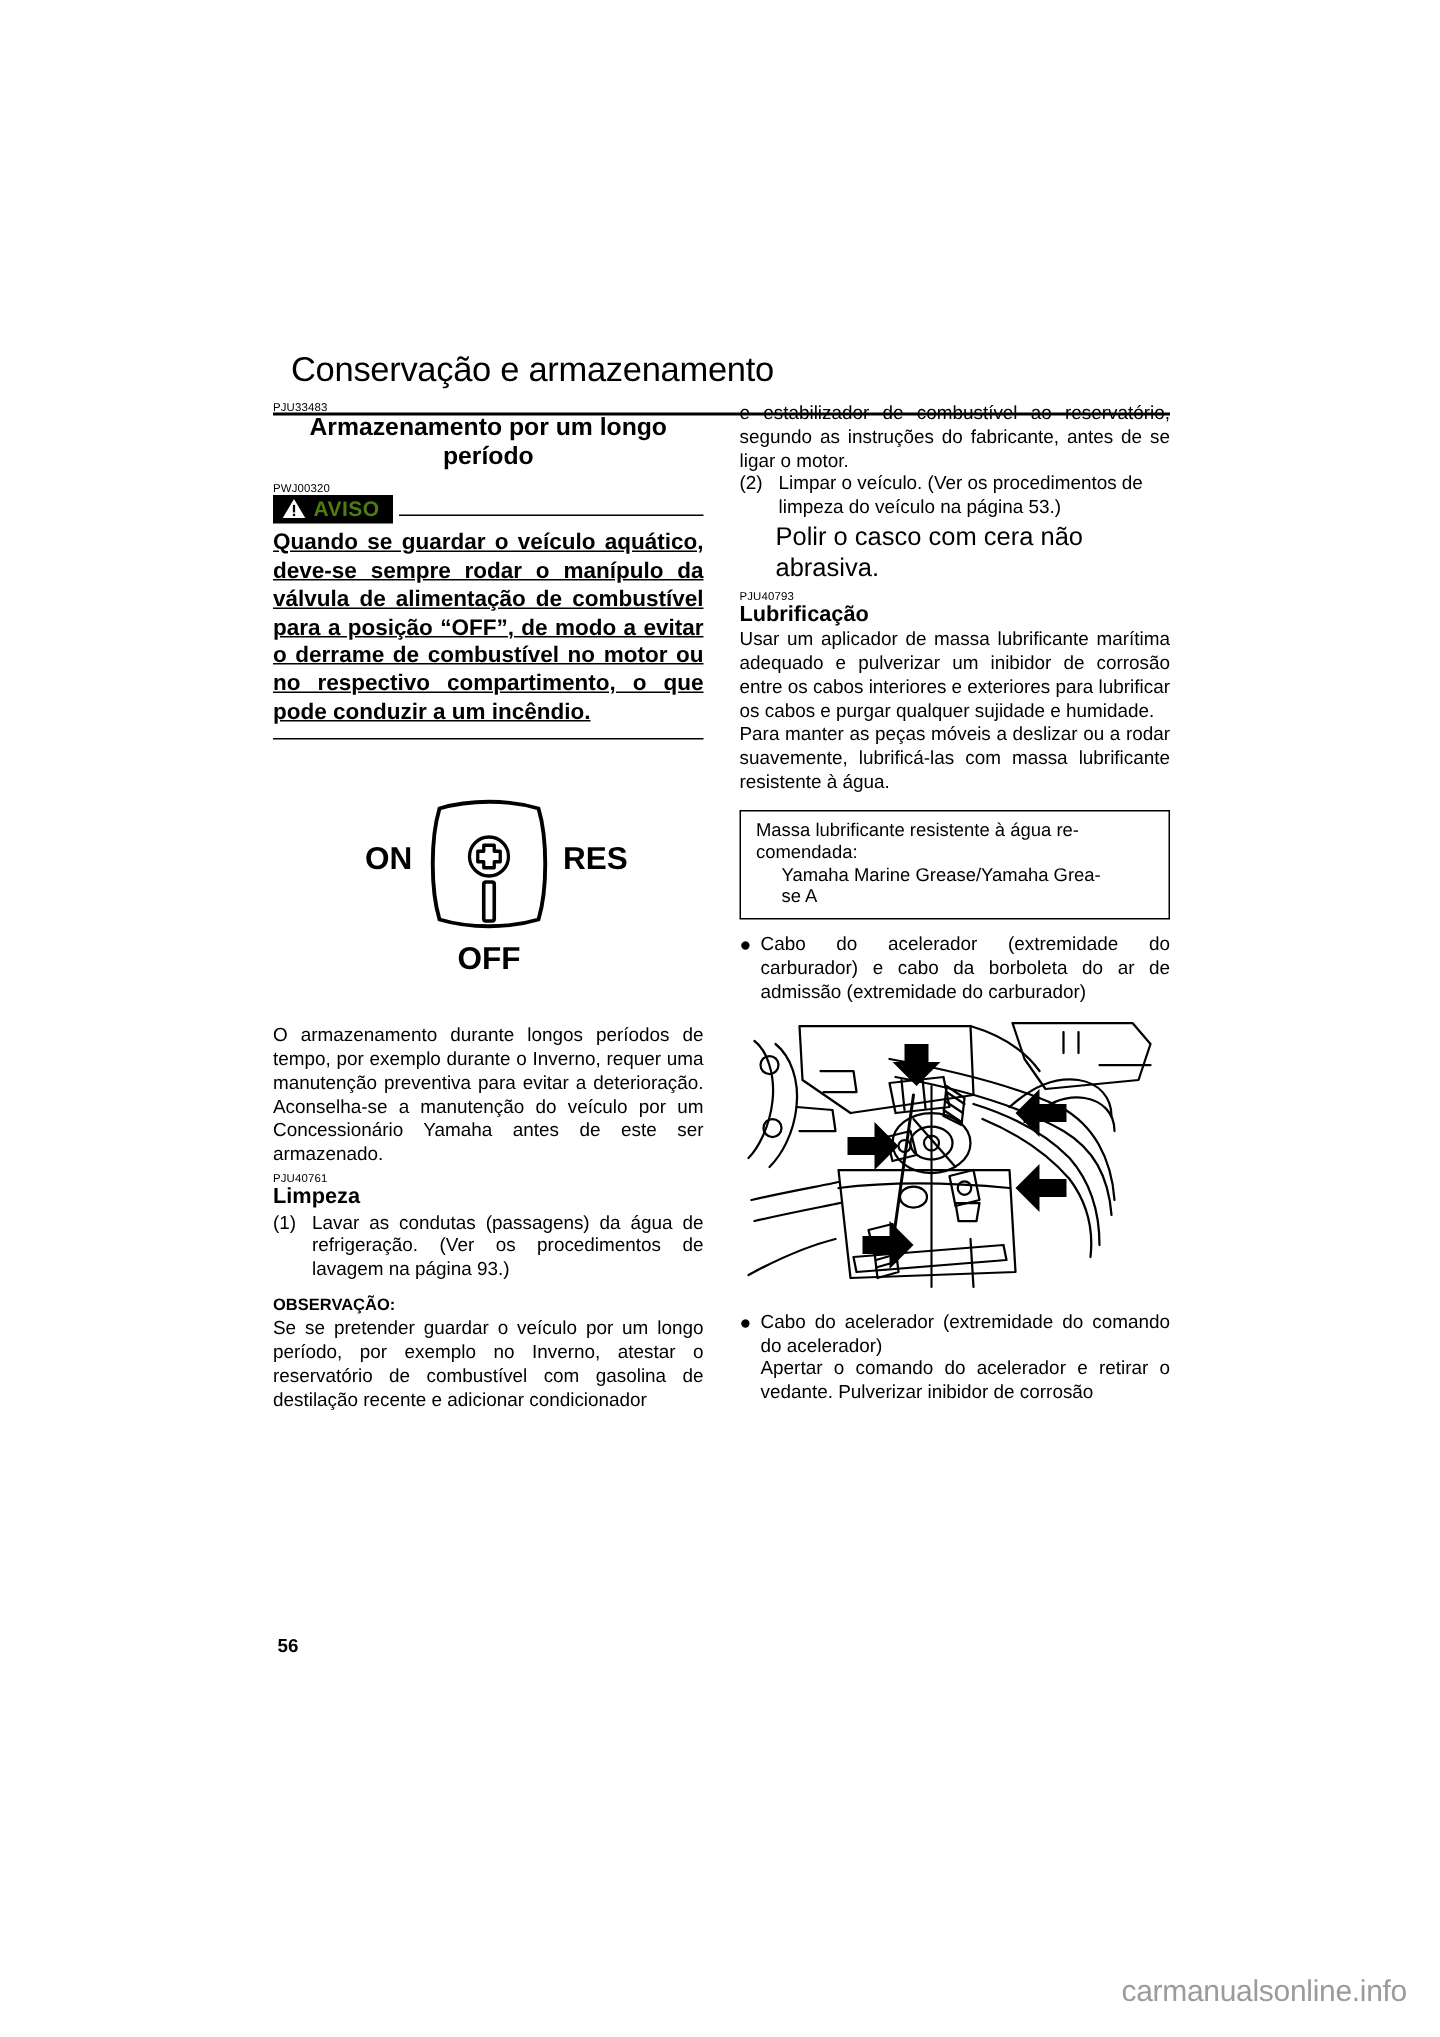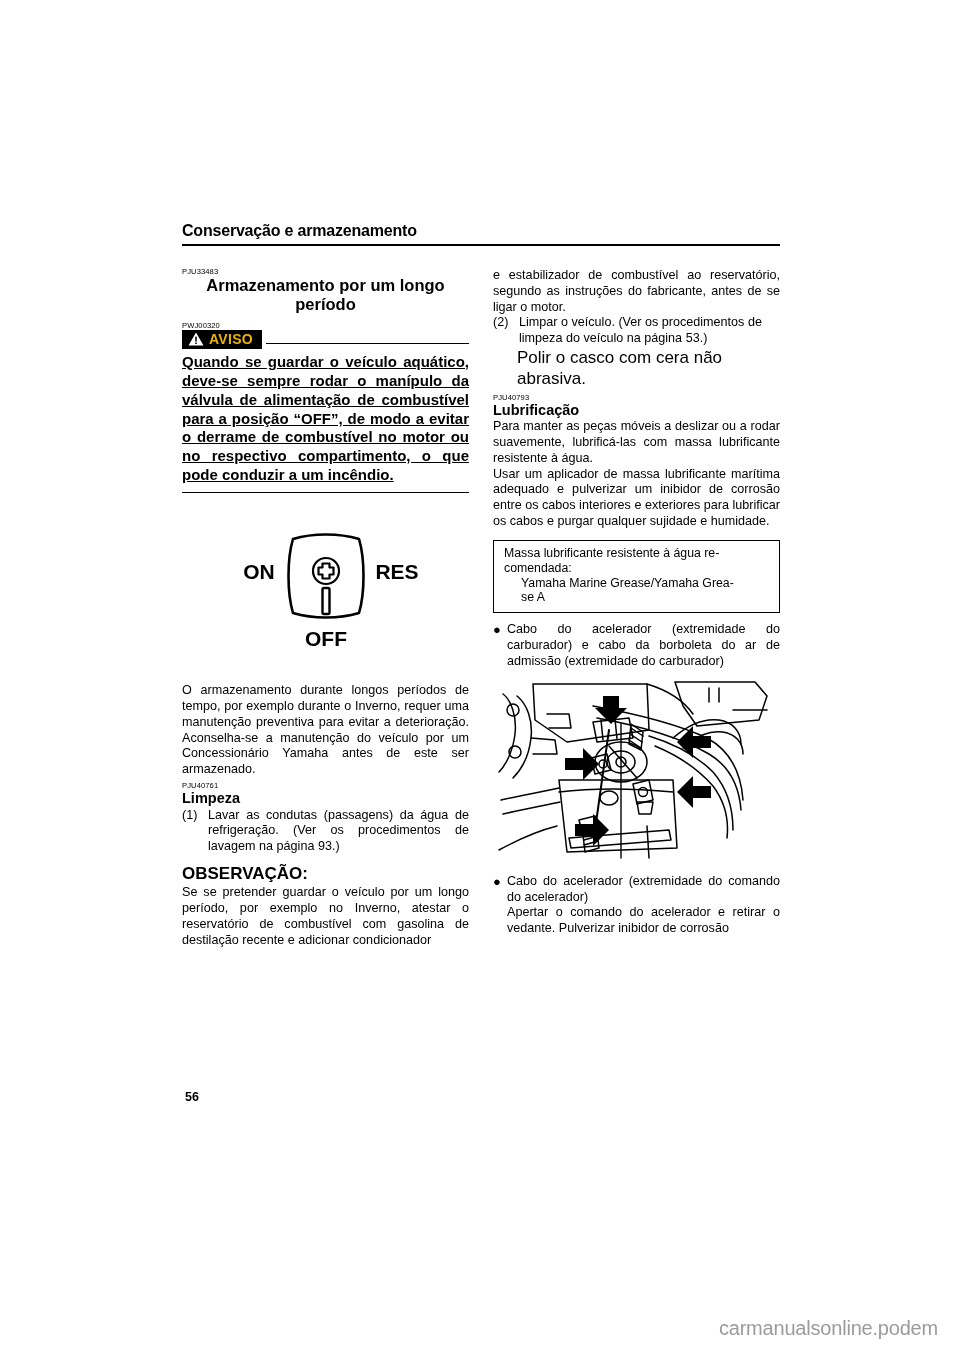--- a/index.html
+++ b/index.html
@@ -22,25 +22,25 @@
   }
 
   
   .page-header {
     position: absolute;
     left: 182px;
     top: 222px;
     width: 598px;
   }
   .page-header .chapter-title {
-    font-size: 16px;
-    font-weight: bold;
+    font-size: 23px;
+    font-weight: normal;
     letter-spacing: -0.2px;
     line-height: 1.1;
-    margin: 0;
+    margin: 12px;
     padding: 0 0 4px 0;
   }
   .header-rule {
     border-bottom: 2.2px solid #000;
     width: 100%;
   }
 
   
   .columns {
     position: absolute;
@@ -80,39 +80,39 @@
   }
   p.body {
     font-size: 12.6px;
     line-height: 1.255;
     margin: 0;
     text-align: justify;
     text-justify: inter-word;
   }
 
   .note-label {
-    font-size: 17px;
+    font-size: 11px;
     font-weight: bold;
     margin: 9px 0 1px 0;
     line-height: 1.2;
   }
 
   
   .warn-wrap { margin-top: 7px; }
   .warn-badge-row {
     display: flex;
     align-items: center;
     width: 100%;
   }
   .warn-badge {
     display: inline-flex;
     align-items: center;
     gap: 5px;
     background: #000;
-    color: #eab308;
+    color: #4d7c0f;
     padding: 2.5px 9px 2.5px 6px;
     height: 19px;
     box-sizing: border-box;
   }
   .warn-badge .tri {
     display: block;
     width: 16px;
     height: 14px;
   }
   .warn-badge .word {
@@ -326,23 +326,23 @@
         <span class="num">(2)</span>
         <span class="txt nojust">Limpar o veículo. (Ver os procedimentos de limpeza do veículo na página 53.)</span>
       </div>
 
       <div class="subline">Polir o casco com cera não abrasiva.</div>
 
       <div class="refcode" style="margin-top:4px;">PJU40793</div>
 
       <h3 class="sec-title">Lubrificação</h3>
 
+      <p class="body">Usar um aplicador de massa lubrificante marítima adequado e pulverizar um inibidor de corrosão entre os cabos interiores e exteriores para lubrificar os cabos e purgar qualquer sujidade e humidade.</p>
+
       <p class="body">Para manter as peças móveis a deslizar ou a rodar suavemente, lubrificá-las com massa lubrificante resistente à água.</p>
-
-      <p class="body">Usar um aplicador de massa lubrificante marítima adequado e pulverizar um inibidor de corrosão entre os cabos interiores e exteriores para lubrificar os cabos e purgar qualquer sujidade e humidade.</p>
 
       <div class="spec-box">
         <p>Massa lubrificante resistente à água re-</p>
         <p>comendada:</p>
         <p class="indent">Yamaha Marine Grease/Yamaha Grea-</p>
         <p class="indent">se A</p>
       </div>
 
       <div class="bullet">
         <span class="dot">●</span>
@@ -430,14 +430,14 @@
         <span class="dot">●</span>
         <span class="btxt">Cabo do acelerador (extremidade do comando do acelerador)</span>
       </div>
 
       <div class="bullet-cont">Apertar o comando do acelerador e retirar o vedante. Pulverizar inibidor de corrosão</div>
     </div>
   </div>
 
   <div class="page-number">56</div>
 
-  <div class="watermark">carmanualsonline.podem</div>
+  <div class="watermark">carmanualsonline.info</div>
 </div>
 
 </body></html>

